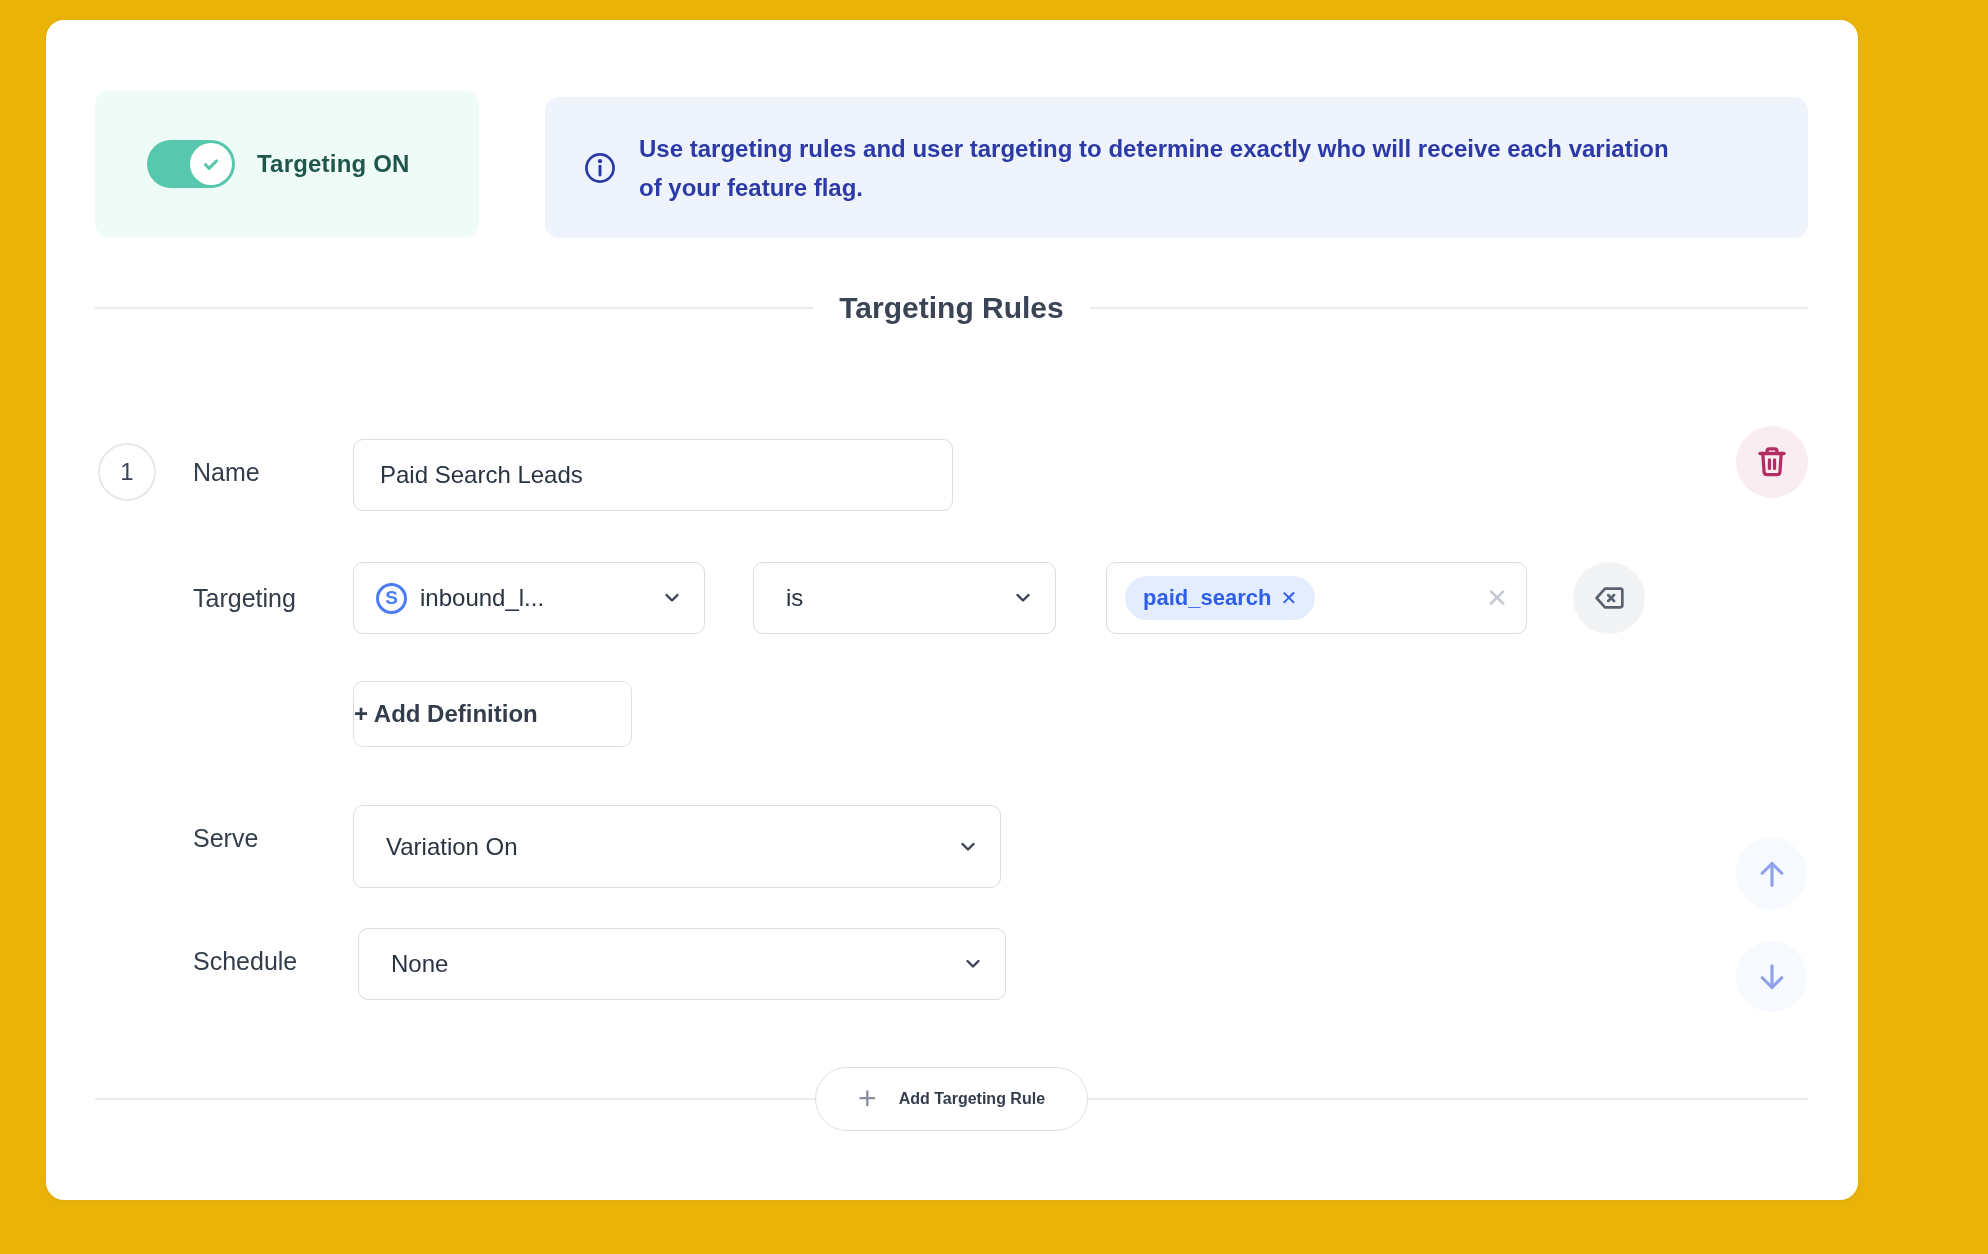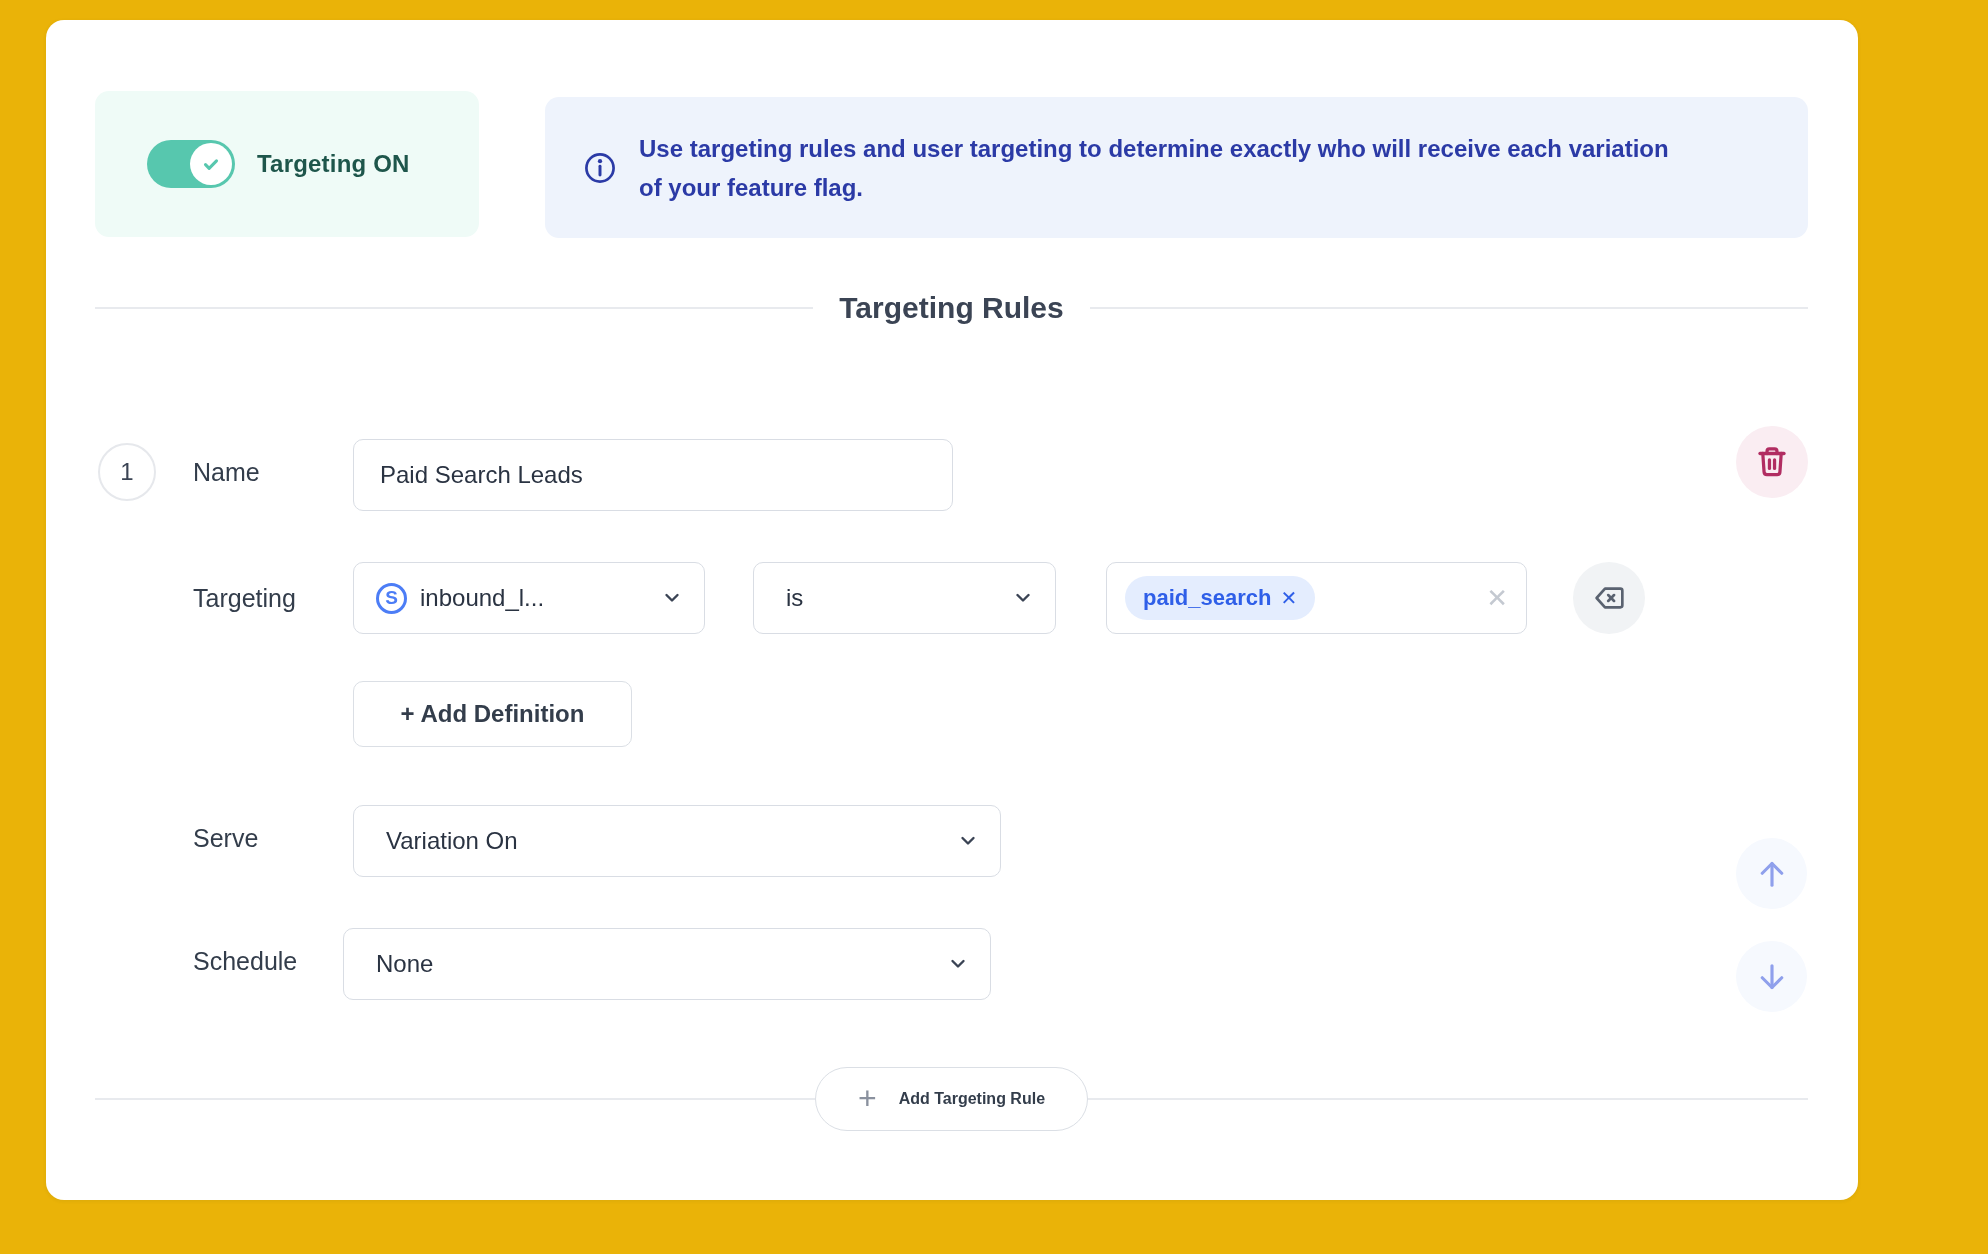--- a/index.html
+++ b/index.html
@@ -46,21 +46,21 @@
               font-weight:700;margin-right:13px;flex:0 0 auto;}
   .dd-property{padding-left:22px;font-weight:500;}
   .tag-input{padding:0 18px;justify-content:space-between;}
   .tag{height:44px;background:#E4EDFE;border-radius:22px;display:flex;align-items:center;
        padding:0 18px;gap:9px;}
   .tag-text{font-size:22px;font-weight:600;color:#2F5FE8;}
   .tag-x{font-size:20px;font-weight:700;color:#2F5FE8;cursor:pointer;line-height:1;}
   .clear-x{font-size:26px;font-weight:700;color:#C4C9D1;cursor:pointer;line-height:1;}
 
   .ghost-btn{position:absolute;box-sizing:border-box;background:#fff;border:1.6px solid #DBDFE5;
-             border-radius:10px;display:flex;align-items:center;justify-content:center;
+             border-radius:10px;display:flex;align-items:center;justify-content:flex-start;
              font-size:24px;font-weight:600;color:#333D4B;cursor:pointer;}
 
   
   .round-btn{position:absolute;border-radius:50%;display:flex;align-items:center;justify-content:center;
              cursor:pointer;}
   .trash-btn{left:1690px;top:406px;width:72px;height:72px;background:#FAEDF2;}
   .backspace-btn{left:1527px;top:542px;width:72px;height:72px;background:#F1F3F5;}
   .up-btn{left:1690px;top:818px;width:71px;height:71px;background:#F6F9FE;}
   .down-btn{left:1690px;top:921px;width:71px;height:71px;background:#F6F9FE;}
 
@@ -158,31 +158,31 @@
           <line x1="15.8" y1="9.8" x2="11.4" y2="14.2"></line>
             <line x1="11.4" y1="9.8" x2="15.8" y2="14.2"></line>
         </svg>
       </span>
     </div>
     <div class="ghost-btn" style="left:307px;top:661px;width:279px;height:66px;">
       <span>+ Add Definition</span>
     </div>
 
     <div class="row-label" style="top:803px;">Serve</div>
-    <div class="box dd" style="left:307px;top:785px;width:648px;height:72px;">
+    <div class="box dd" style="left:307px;top:785px;width:648px;height:83px;">
       <span>Variation On</span>
       <span class="chev">
         <svg width="20" height="20" viewBox="0 0 20 20">
             <path d="M4.5 7l5.5 5.5L15.5 7" fill="none" stroke="#3A4354" stroke-width="2.4" stroke-linecap="round" stroke-linejoin="round"></path>
           </svg>
       </span>
     </div>
 
     <div class="row-label" style="top:926px;">Schedule</div>
-    <div class="box dd" style="left:297px;top:908px;width:648px;height:72px;">
+    <div class="box dd" style="left:312px;top:908px;width:648px;height:72px;">
       <span>None</span>
       <span class="chev">
         <svg width="20" height="20" viewBox="0 0 20 20">
             <path d="M4.5 7l5.5 5.5L15.5 7" fill="none" stroke="#3A4354" stroke-width="2.4" stroke-linecap="round" stroke-linejoin="round"></path>
           </svg>
       </span>
     </div>
 
     <div class="round-btn up-btn">
       <span style="display:flex;">

